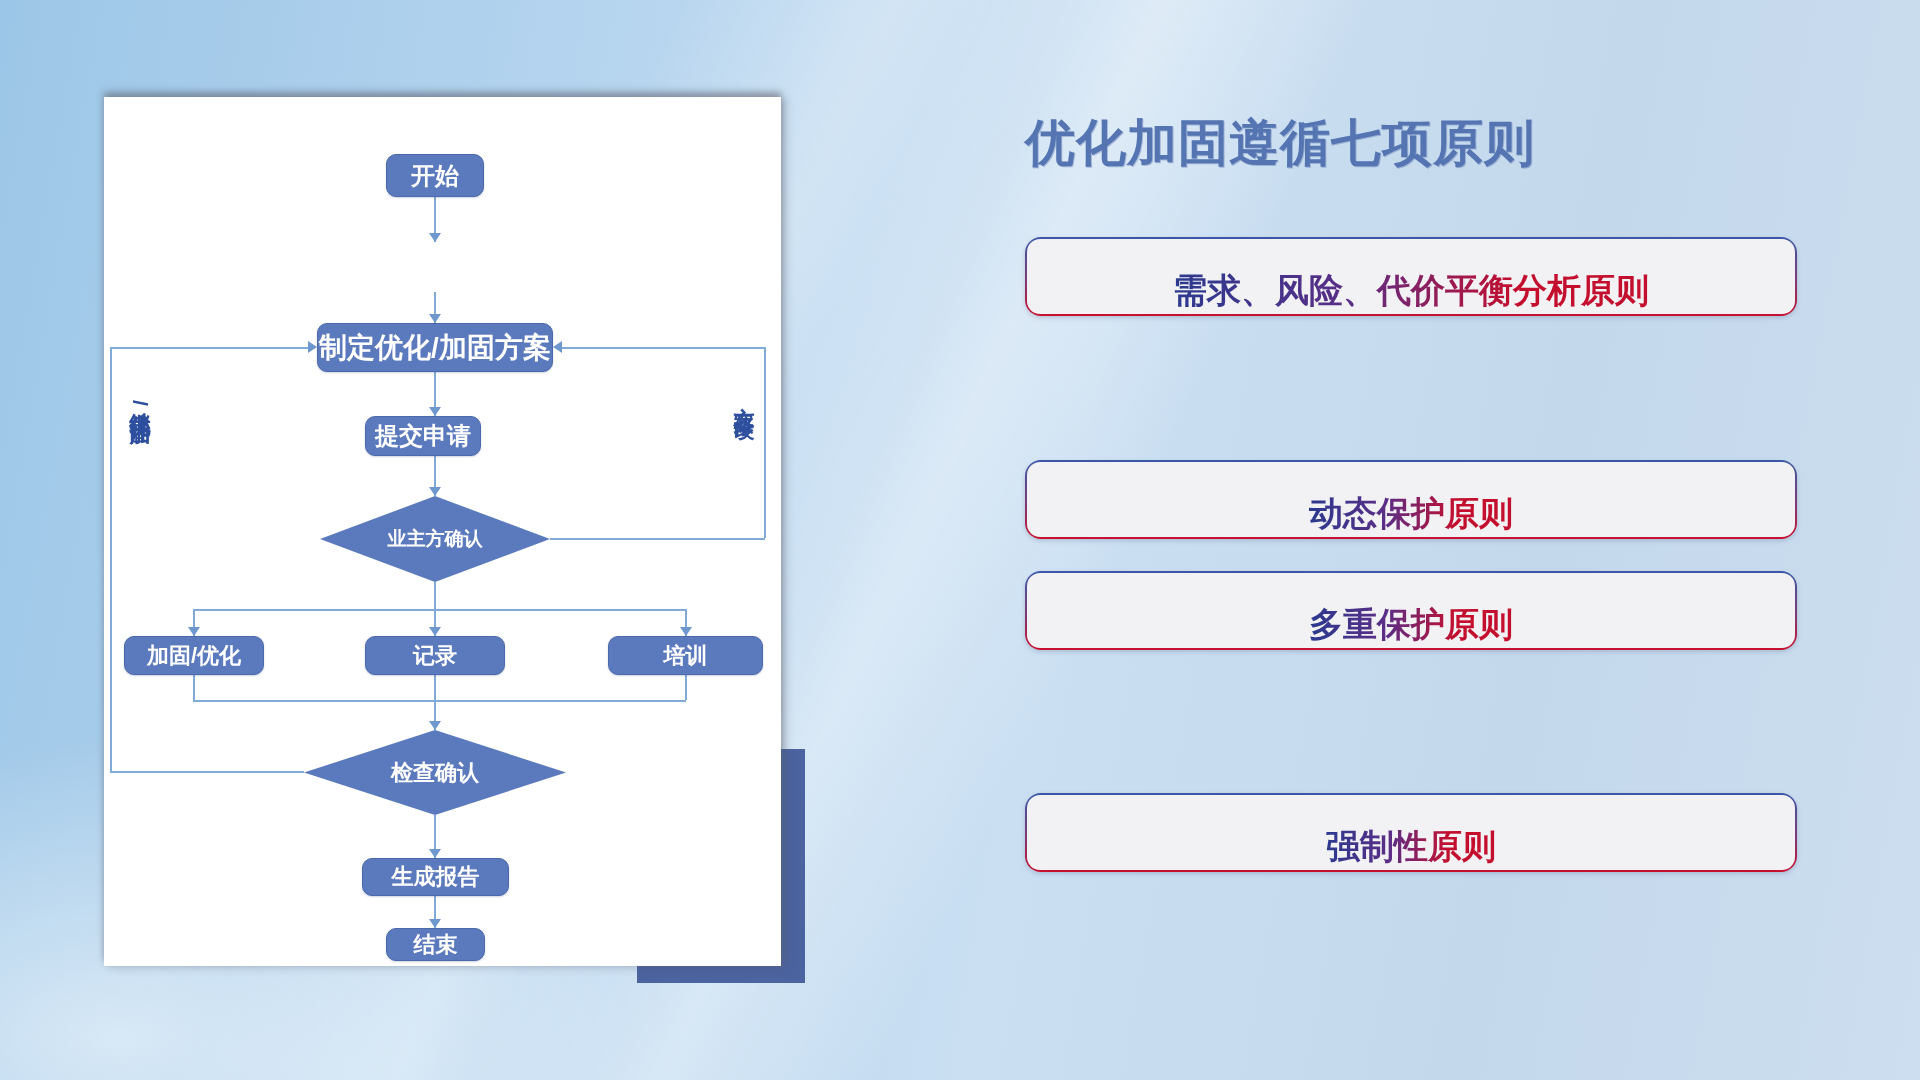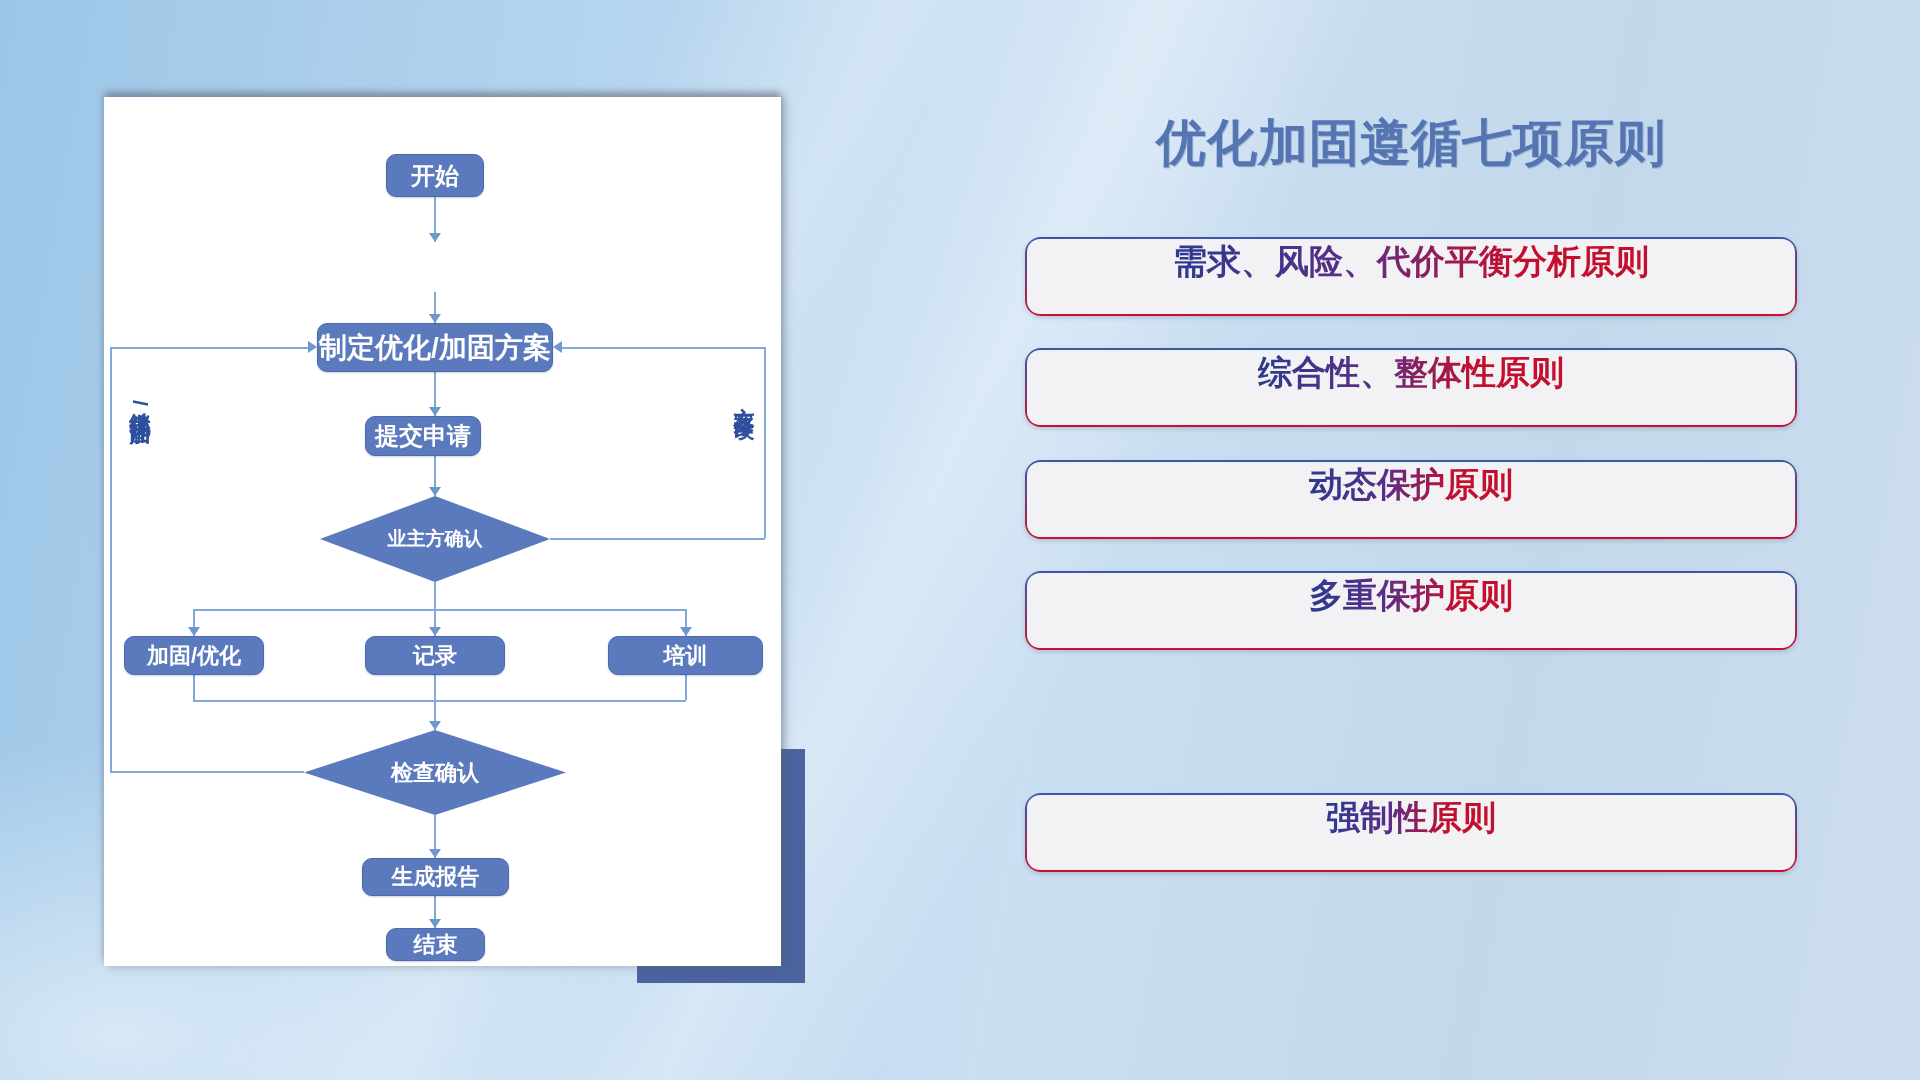--- a/index.html
+++ b/index.html
@@ -30,32 +30,32 @@
   .vl{position:absolute;width:2px;background:#82aad8;}
   .hl{position:absolute;height:2px;background:#82aad8;}
   .ad{position:absolute;width:0;height:0;border-left:6px solid transparent;border-right:6px solid transparent;border-top:9px solid #6e97ce;}
   .ar{position:absolute;width:0;height:0;border-top:6px solid transparent;border-bottom:6px solid transparent;border-left:9px solid #6e97ce;}
   .al{position:absolute;width:0;height:0;border-top:6px solid transparent;border-bottom:6px solid transparent;border-right:9px solid #6e97ce;}
   .vlabel{
     position:absolute;writing-mode:vertical-rl;color:#2d4f9e;font-weight:bold;
     font-size:21px;line-height:24px;letter-spacing:1px;white-space:nowrap;
   }
   .panel-title{
-    position:absolute;left:1025px;top:110px;width:772px;text-align:center;
+    position:absolute;left:1025px;top:110px;width:772px;
     font-size:50px;font-weight:bold;color:#5474b2;letter-spacing:1px;
     text-shadow:1px 1px 0 rgba(70,95,160,.35);
   }
   .prow{
     position:absolute;left:1025px;width:772px;height:79px;border-radius:16px;
     background:linear-gradient(180deg,#3a57a7 0%,#7d3a74 55%,#c8102e 100%);
     padding:2px;box-sizing:border-box;box-shadow:0 2px 4px rgba(80,90,130,.25);
   }
   .prow-inner{
     width:100%;height:100%;border-radius:13px;background:#f2f2f4;
-    display:flex;align-items:flex-start;justify-content:center;
+    display:flex;align-items:flex-end;justify-content:center;
   }
   .prow-text{
     font-size:34px;font-weight:bold;
     background:linear-gradient(90deg,#2b3a8f 0%,#5c2d86 38%,#c40e2e 72%,#c40e2e 100%);
     -webkit-background-clip:text;background-clip:text;color:transparent;
     white-space:nowrap;
   }
 </style>
 </head>
 <body>
@@ -116,25 +116,20 @@
   <div class="vlabel" style="left:128px;top:396px">继续优化/加固</div>
   <div class="vlabel" style="left:732px;top:390px;letter-spacing:4px">方案修改</div>
 
   <div class="panel-title">优化加固遵循七项原则</div>
 
   <div class="prow" style="top:237px">
     <div class="prow-inner">
       <span class="prow-text">需求、风险、代价平衡分析原则</span>
     </div>
   </div>
-  <div class="prow" style="top:348px">
-    <div class="prow-inner">
-      <span class="prow-text">综合性、整体性原则</span>
-    </div>
-  </div>
   <div class="prow" style="top:571px">
     <div class="prow-inner">
       <span class="prow-text">多重保护原则</span>
     </div>
   </div>
   <div class="prow" style="top:460px">
     <div class="prow-inner">
       <span class="prow-text">动态保护原则</span>
     </div>
   </div>

